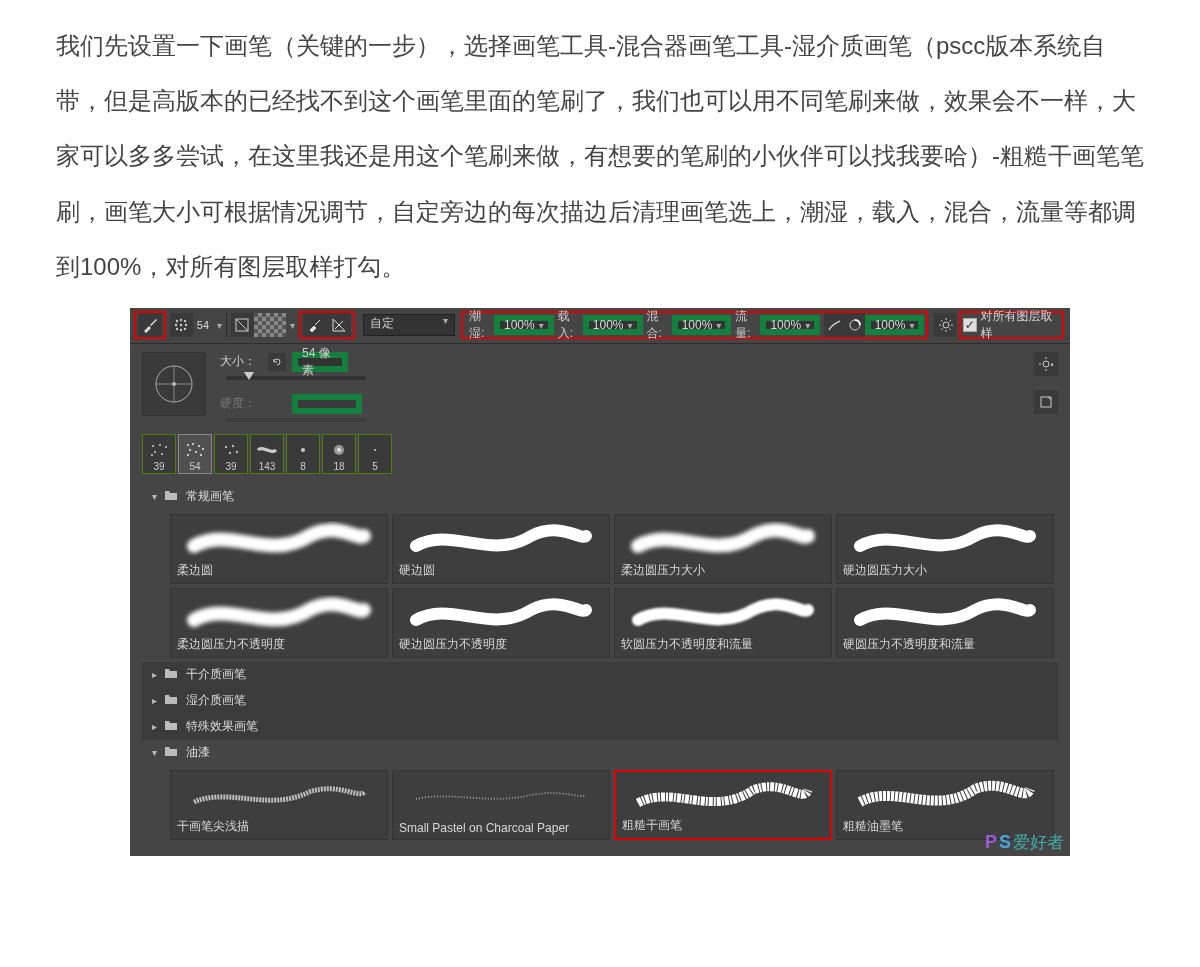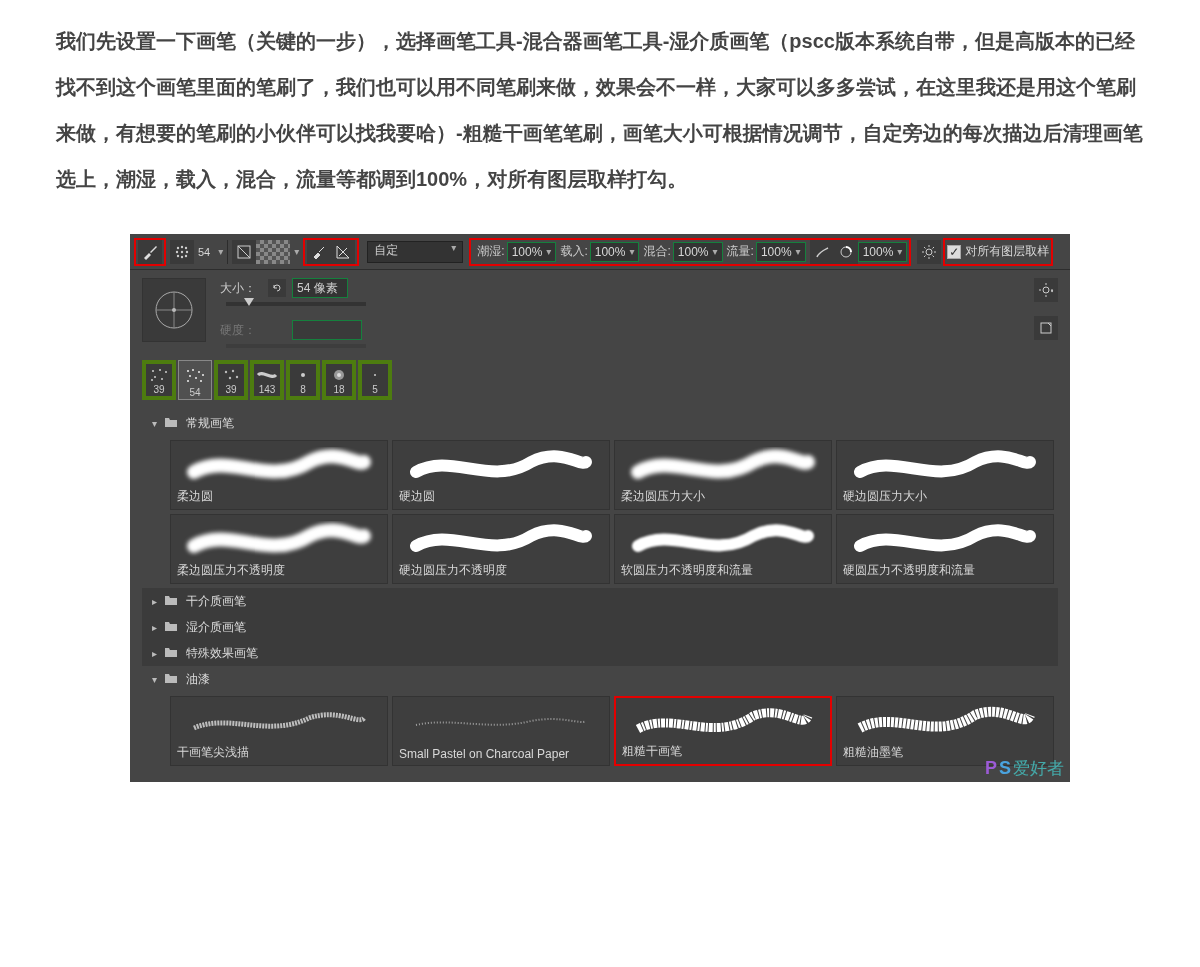--- a/index.html
+++ b/index.html
@@ -3,27 +3,26 @@
 <meta charset="utf-8">
 <style>
   * { box-sizing: border-box; margin: 0; padding: 0; }
   body {
     font-family: "Microsoft YaHei", "PingFang SC", sans-serif;
     background: #fff;
     width: 1200px;
   }
   .article {
     padding: 18px 56px 10px 56px;
-    font-size: 20px;
+    font-size: 24px;
     line-height: 2.3;
     color: #444;
-    font-weight: bold;
   }
   .pswrap {
-    margin: 22px 130px 0 130px;
+    margin: 4px 130px 0 130px;
     background: #454545;
     position: relative;
   }
   .optbar {
     display: flex;
     align-items: center;
     height: 36px;
     background: #454545;
     border-bottom: 1px solid #2d2d2d;
     padding: 0 4px;
@@ -33,40 +32,40 @@
   .hl { border: 2px solid #e30000; padding: 1px 2px; display: inline-flex; align-items: center; height: 28px; margin-right: 2px; }
   .iconbox { width: 24px; height: 24px; background: #3a3a3a; display:inline-flex; align-items:center; justify-content:center; color:#ddd; }
   .brush-icon svg, .mixer-icon svg, .swatch-grp svg, .gear-icon svg, .flyout-icon svg, .undo-icon svg { display:block; }
   .sep { width:1px; height:24px; background:#2c2c2c; margin: 0 4px; }
   .dropdown {
     background:#333; border:1px solid #222; height:22px; display:inline-flex;
     align-items:flex-start; padding:0 6px; color:#ccc; font-size:12px; margin-right:2px;
   }
   .chev { margin-left:4px; font-size:10px; color:#aaa; }
   .lbl { color:#ccc; margin-left:4px; margin-right:2px; }
-  .valbox { background:#333; border:1px solid #15803d; padding:1px 4px; display:inline-flex; align-items:center; height:20px; }
+  .valbox { background:#333; border:6px solid #15803d; padding:1px 4px; display:inline-flex; align-items:center; height:20px; }
   .checkbox { width:14px; height:14px; border:1px solid #aaa; background:#ddd; display:inline-flex; align-items:center; justify-content:center; margin-right:4px; color:#333; font-size:12px; }
   .brushpanel {
     background:#454545; padding: 8px 12px 12px 12px; color:#ccc; font-size:12px;
   }
   .sizerow { display:flex; align-items:flex-start; }
   .preview {
     width:64px; height:64px; border:1px solid #333; background:#3a3a3a;
     display:flex; align-items:center; justify-content:center; position:relative;
   }
   .preview svg { width:48px; height:48px; }
   .sizectrl { margin-left:14px; }
   .sizeline { display:flex; align-items:center; margin-bottom:4px; }
   .sizeline .txt { width:48px; color:#ccc; }
   .slider { width:140px; height:4px; background:#333; position:relative; margin-left:6px; }
   .slider .knob { position:absolute; left:18px; top:-4px; width:0; height:0; border-left:5px solid transparent; border-right:5px solid transparent; border-top:8px solid #ccc; }
   .panelicons { margin-left:auto; display:flex; flex-direction:column; align-items:flex-end; gap:14px; }
   .thumbrow { display:flex; margin-top:12px; gap:2px; }
   .thumb {
-    width:34px; height:40px; background:#3a3a3a; border:4px solid #4d7c0f;
+    width:34px; height:40px; background:#3a3a3a; border:1px solid #4d7c0f;
     display:flex; flex-direction:column; align-items:center; justify-content:flex-end;
     font-size:10px; color:#ccc; padding-bottom:1px; position:relative;
   }
   .thumb.sel { border:1px solid #888; background:#505050; }
   .thumb .tex { width:26px; height:22px; margin-top:2px; display:flex; align-items:center; justify-content:center; }
   .tree { margin-top:10px; }
   .treerow { display:flex; align-items:center; height:26px; padding-left:10px; color:#ddd; }
   .treerow .arrow { width:12px; font-size:10px; color:#bbb; }
   .treerow .fld { width:16px; margin-right:6px; }
   .grid4 {

